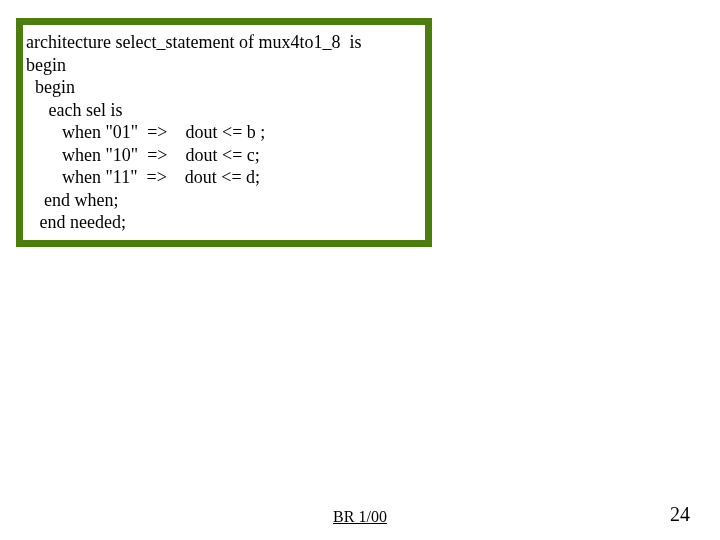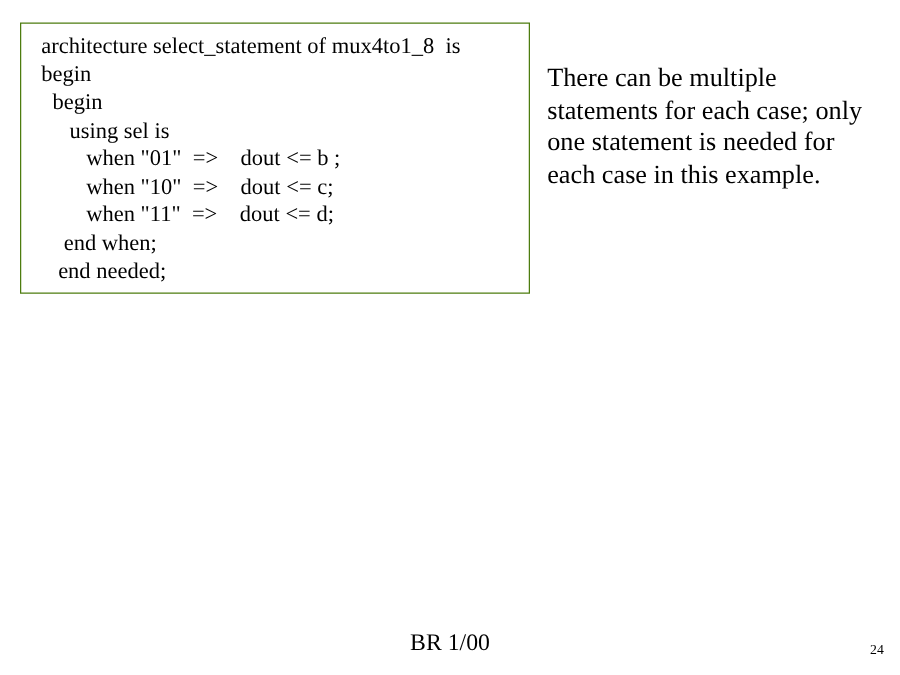--- a/index.html
+++ b/index.html
@@ -25,66 +25,66 @@
     margin: 0 0 30px 0;
     font-weight: normal;
   }
   .content-row {
     display: flex;
     align-items: flex-start;
     gap: 14px;
     padding: 0 6px;
   }
   .code-box {
-    border: 1px solid #4d7c0f;
-    padding: 6px 8px 6px 16px;
+    border: 7px solid #4d7c0f;
+    padding: 6px 8px 6px 3px;
     font-size: 18px;
     line-height: 1.25;
     width: 416px;
     font-family: Liberation Serif, serif;
   }
   .code-box .line { white-space: pre; }
   .explain {
     font-size: 21px;
     line-height: 1.22;
     width: 272px;
     padding-top: 32px;
   }
   .footer-left {
     position: absolute;
     bottom: 14px;
     left: 0;
     width: 100%;
     text-align: center;
-    font-size: 19px;
+    font-size: 16px;
+    text-decoration: underline;
   }
   .footer-right {
     position: absolute;
     bottom: 14px;
-    right: 13px;
-    font-size: 11px;
+    right: 30px;
+    font-size: 20px;
   }
 </style>
 </head>
 <body>
 
 <div class="slide">
 
   <div class="content-row">
     <div class="code-box">
       <div class="line">architecture select_statement of mux4to1_8  is</div>
       <div class="line">begin</div>
       <div class="line"></div>
       <div class="line">  begin</div>
-      <div class="line">     using sel is</div>
+      <div class="line">     each sel is</div>
       <div class="line">        when "01"  =&gt;    dout &lt;= b ;</div>
       <div class="line">        when "10"  =&gt;    dout &lt;= c;</div>
       <div class="line">        when "11"  =&gt;    dout &lt;= d;</div>
       <div class="line">    end when;</div>
       <div class="line">   end needed;</div>
     </div>
 
-    <div class="explain">There can be multiple statements for each case; only one statement is needed for each case in this example.</div>
   </div>
 
   <div class="footer-left">BR 1/00</div>
   <div class="footer-right">24</div>
 </div>
 
 </body></html>

